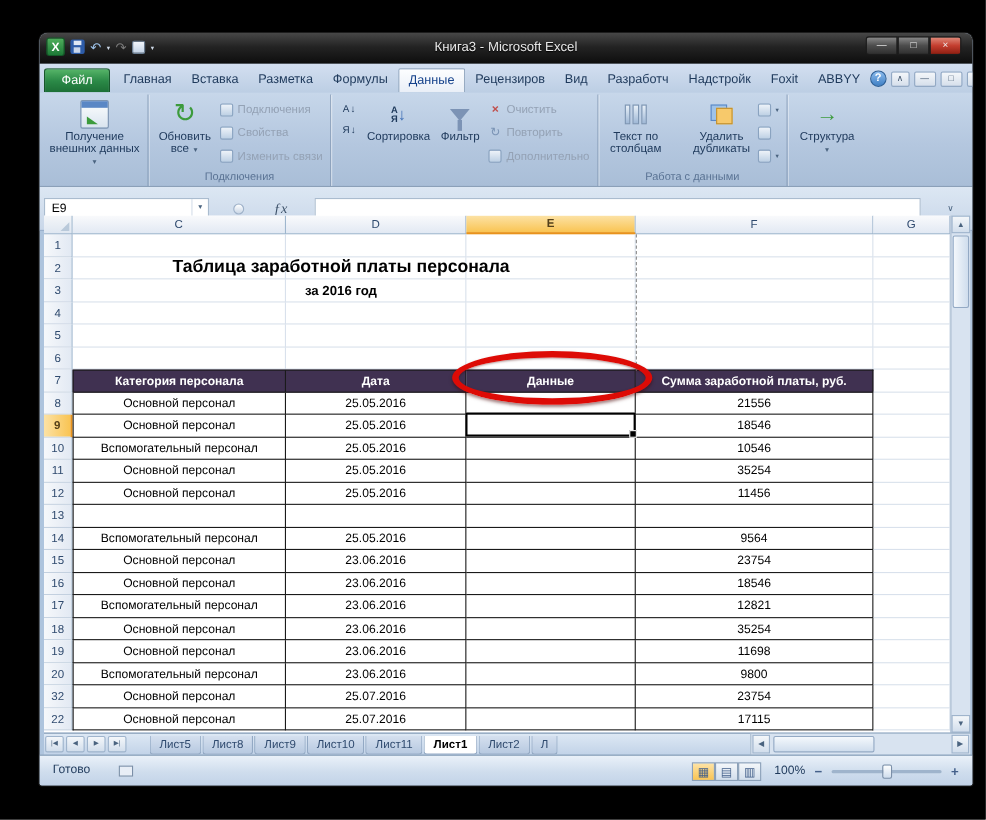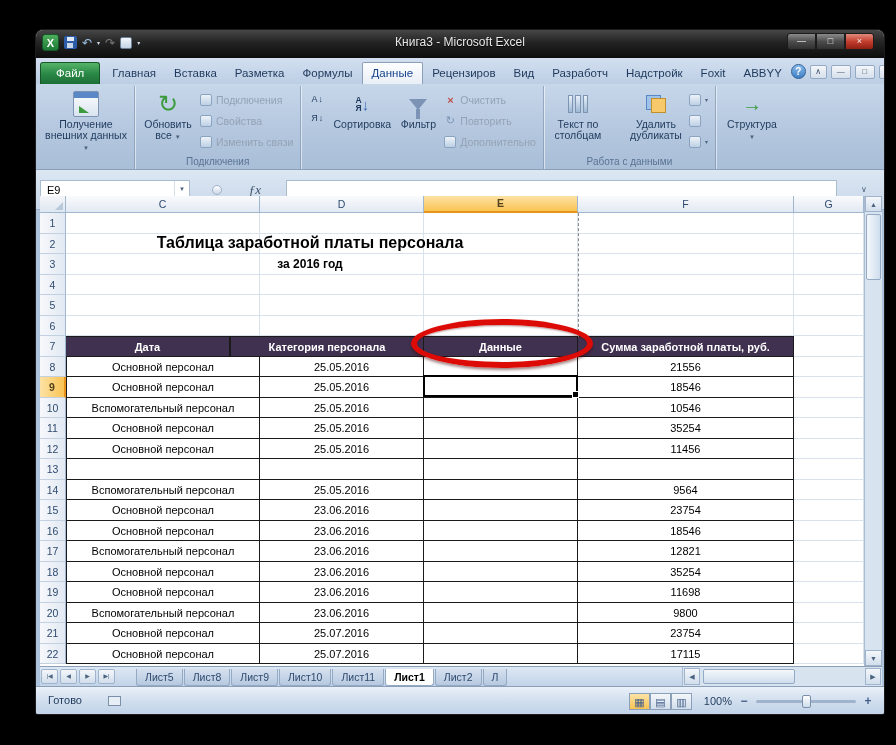--- a/index.html
+++ b/index.html
@@ -19,21 +19,21 @@
   .sheet-mini-icon { width:12px; height:12px; background:linear-gradient(#f2f6fb,#c3d3e6); border:1px solid #6d8095; border-radius:2px; }
   .title-text { position:absolute; left:0; right:0; top:0; height:26px; text-align:center; color:#e9e9e9; font-size:12px; line-height:24px; text-shadow:0 1px 1px #000; }
   .winbtns { position:absolute; right:10px; top:3px; display:flex; }
   .winbtn { width:29px; height:17px; background:linear-gradient(#8a8a8a,#4c4c4c 50%,#303030); border:1px solid #1c1c1c; color:#eee; font-size:9px; line-height:15px; text-align:center; }
   .winbtn:first-child { border-radius:3px 0 0 3px; }
   .winbtn.close { background:linear-gradient(#e08a7a,#c43e2f 50%,#8f1f12); border-radius:0 3px 3px 0; }
 
   
   .tabstrip { position:absolute; top:28px; left:0; right:0; height:26px; background:linear-gradient(#d3dff0,#bccee4); display:flex; align-items:flex-end; padding-left:4px; }
   .file-tab { height:22px; line-height:21px; padding:0 15px; background:linear-gradient(#56b468,#2b8a47 50%,#1c6f36); color:#fff; font-size:11.5px; border:1px solid #17572b; border-bottom:none; border-radius:3px 3px 0 0; margin-right:3px; }
-  .rtabs { display:flex; align-items:center;margin-top:44px; }
+  .rtabs { display:flex; align-items:flex-start;margin-top:44px; }
   .rtab { height:21px; line-height:21px; padding:0 9px; font-size:11.5px; color:#1e395b; }
   .rtab.active { background:linear-gradient(#fdfeff,#e9eff7); border:1px solid #8ba0b8; border-bottom:none; border-radius:2px 2px 0 0; color:#15428b; height:22px; }
   .strip-right { margin-left:auto; display:flex; align-items:center; gap:4px; padding:0 8px 5px 0; }
   .help-btn { width:15px; height:15px; border-radius:50%; background:linear-gradient(#8cbced,#3f7fc4); border:1px solid #2d5f96; color:#fff; font-size:10px; line-height:13px; text-align:center; font-weight:bold; }
   .collapse-btn { width:17px; height:14px; background:linear-gradient(#f4f7fa,#d6dfeb); border:1px solid #93a9c4; border-radius:2px; font-size:8px; line-height:12px; text-align:center; color:#3f536b; }
   .docbtn { width:20px; height:14px; background:linear-gradient(#f4f7fa,#d6dfeb); border:1px solid #93a9c4; border-radius:2px; font-size:8px; line-height:12px; text-align:center; color:#3f536b; }
 
   
   .ribbon { position:absolute; top:54px; left:0; right:0; height:86px; background:linear-gradient(#c7d7ea,#b4c7df 55%,#a9bed7); border-bottom:1px solid #8ba0b8; display:flex; padding:2px 0 0 2px; }
   .ribgroup { display:flex; flex-direction:column; padding:1px 4px 0; }
@@ -371,22 +371,22 @@
         <div class="xrow">
           <div class="rowhdr">6</div>
           <div class="cell" style="width: 194px;"></div>
           <div class="cell" style="width: 164px;"></div>
           <div class="cell" style="width: 154px;"></div>
           <div class="cell" style="width: 216px;"></div>
           <div class="cell" style="width: 70px;"></div>
         </div>
         <div class="xrow">
           <div class="rowhdr">7</div>
+          <div class="cell phdr c0" style="width: 194px;">Категория персонала</div>
           <div class="cell phdr" style="width: 164px;">Дата</div>
-          <div class="cell phdr c0" style="width: 194px;">Категория персонала</div>
           <div class="cell phdr" style="width: 154px;">Данные</div>
           <div class="cell phdr" style="width: 216px;">Сумма заработной платы, руб.</div>
           <div class="cell" style="width: 70px;"></div>
         </div>
         <div class="xrow">
           <div class="rowhdr">8</div>
           <div class="cell tbl c0" style="width: 194px;">Основной персонал</div>
           <div class="cell tbl" style="width: 164px;">25.05.2016</div>
           <div class="cell tbl" style="width: 154px;"></div>
           <div class="cell tbl" style="width: 216px;">21556</div>
@@ -482,21 +482,21 @@
         </div>
         <div class="xrow">
           <div class="rowhdr">20</div>
           <div class="cell tbl c0" style="width: 194px;">Вспомогательный персонал</div>
           <div class="cell tbl" style="width: 164px;">23.06.2016</div>
           <div class="cell tbl" style="width: 154px;"></div>
           <div class="cell tbl" style="width: 216px;">9800</div>
           <div class="cell" style="width: 70px;"></div>
         </div>
         <div class="xrow">
-          <div class="rowhdr">21</div>
+          <div class="rowhdr">32</div>
           <div class="cell tbl c0" style="width: 194px;">Основной персонал</div>
           <div class="cell tbl" style="width: 164px;">25.07.2016</div>
           <div class="cell tbl" style="width: 154px;"></div>
           <div class="cell tbl" style="width: 216px;">23754</div>
           <div class="cell" style="width: 70px;"></div>
         </div>
         <div class="xrow">
           <div class="rowhdr">22</div>
           <div class="cell tbl c0" style="width: 194px;">Основной персонал</div>
           <div class="cell tbl" style="width: 164px;">25.07.2016</div>

